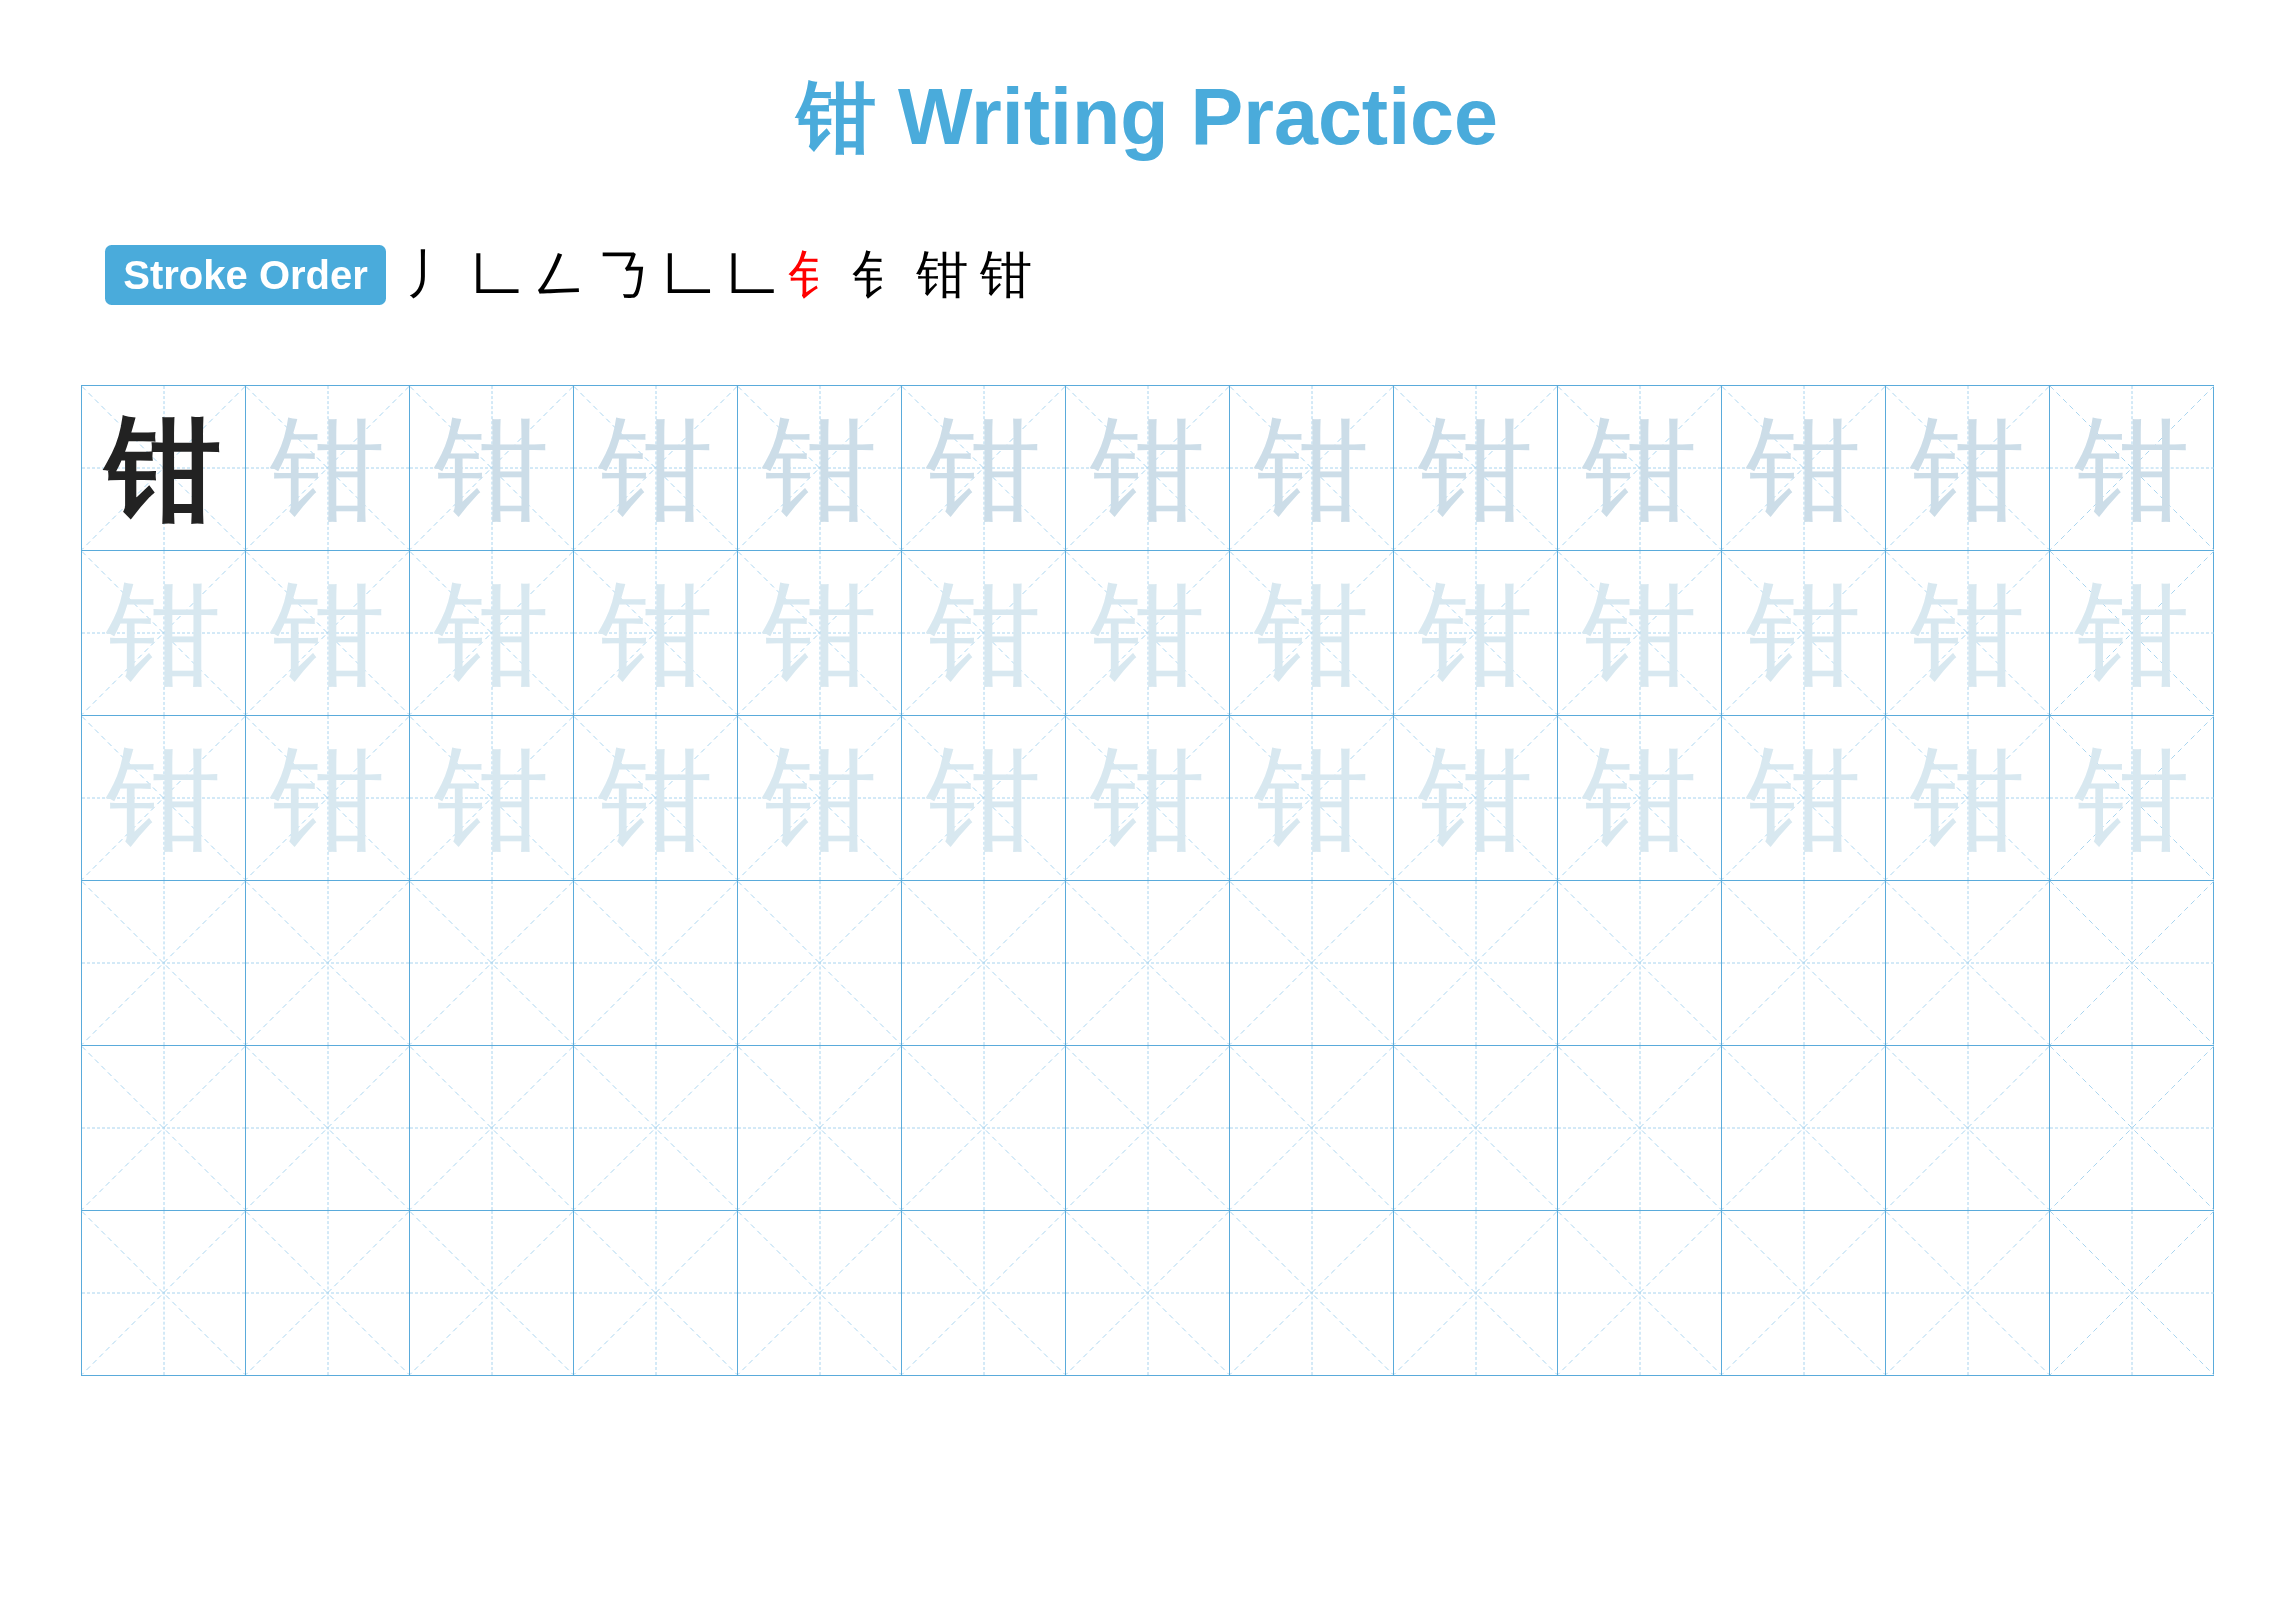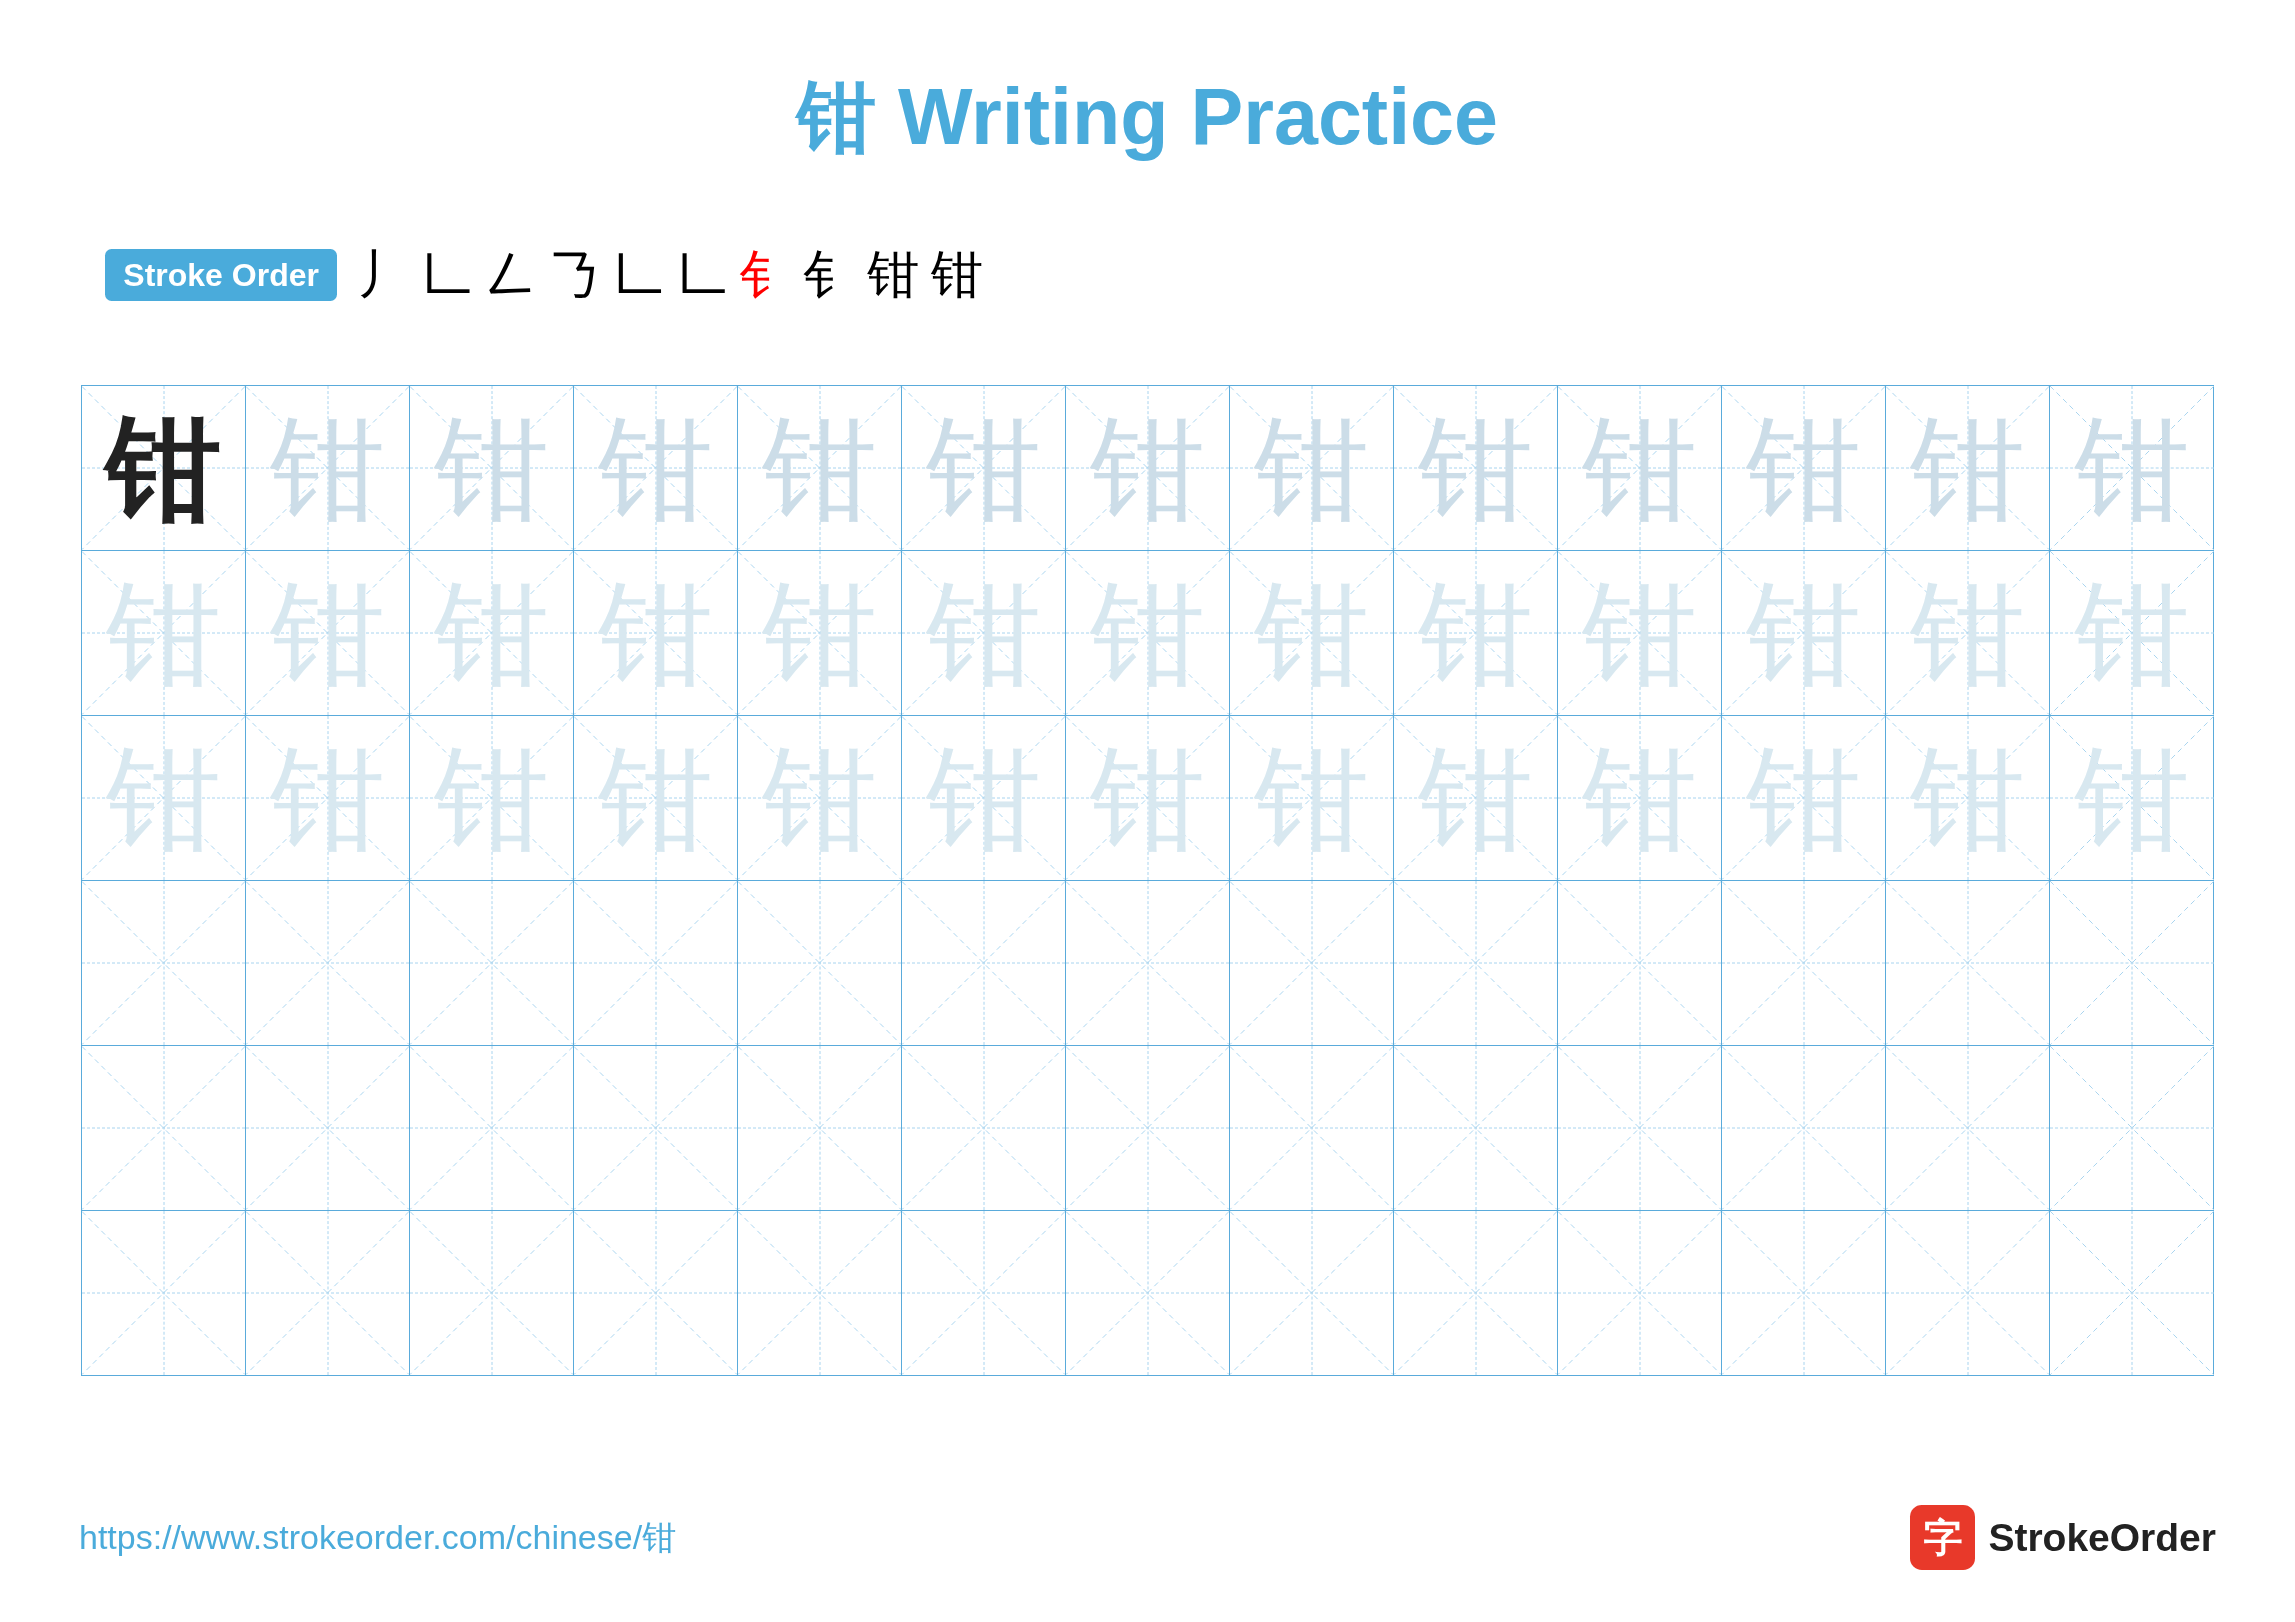--- a/index.html
+++ b/index.html
@@ -37,21 +37,21 @@
       align-items: center;
       gap: 19.6px;
       margin-bottom: 39px;
       width: 100%;
       padding-left: 26px;
     }
 
     .stroke-order-badge {
       background: #4aabdb;
       color: #fff;
-      font-size: 32px;
+      font-size: 40px;
       font-weight: bold;
       padding: 7.9px 18.3px;
       border-radius: 6.5px;
       white-space: nowrap;
     }
 
     .stroke-chars {
       display: flex;
       align-items: center;
       gap: 11.8px;
@@ -707,24 +707,15 @@
         </div>
         <div class="grid-cell">
           <svg class="diag" viewBox="0 0 250 250" width="100%" height="100%">
             <line x1="0" y1="0" x2="250" y2="250" stroke="#a8d4ef" stroke-width="1.5" stroke-dasharray="8,6"></line>
             <line x1="250" y1="0" x2="0" y2="250" stroke="#a8d4ef" stroke-width="1.5" stroke-dasharray="8,6"></line>
           </svg>
         </div>
       </div>
     </div>
 
-  <div class="footer">
-    <div class="footer-url">https://www.strokeorder.com/chinese/钳</div>
-    <div class="footer-logo">
-      <div class="footer-logo-icon">
-        <span>字</span>
-      </div>
-      <div class="footer-logo-text">StrokeOrder</div>
-    </div>
-  </div>
 
 </div>
 
 
 </body></html>

